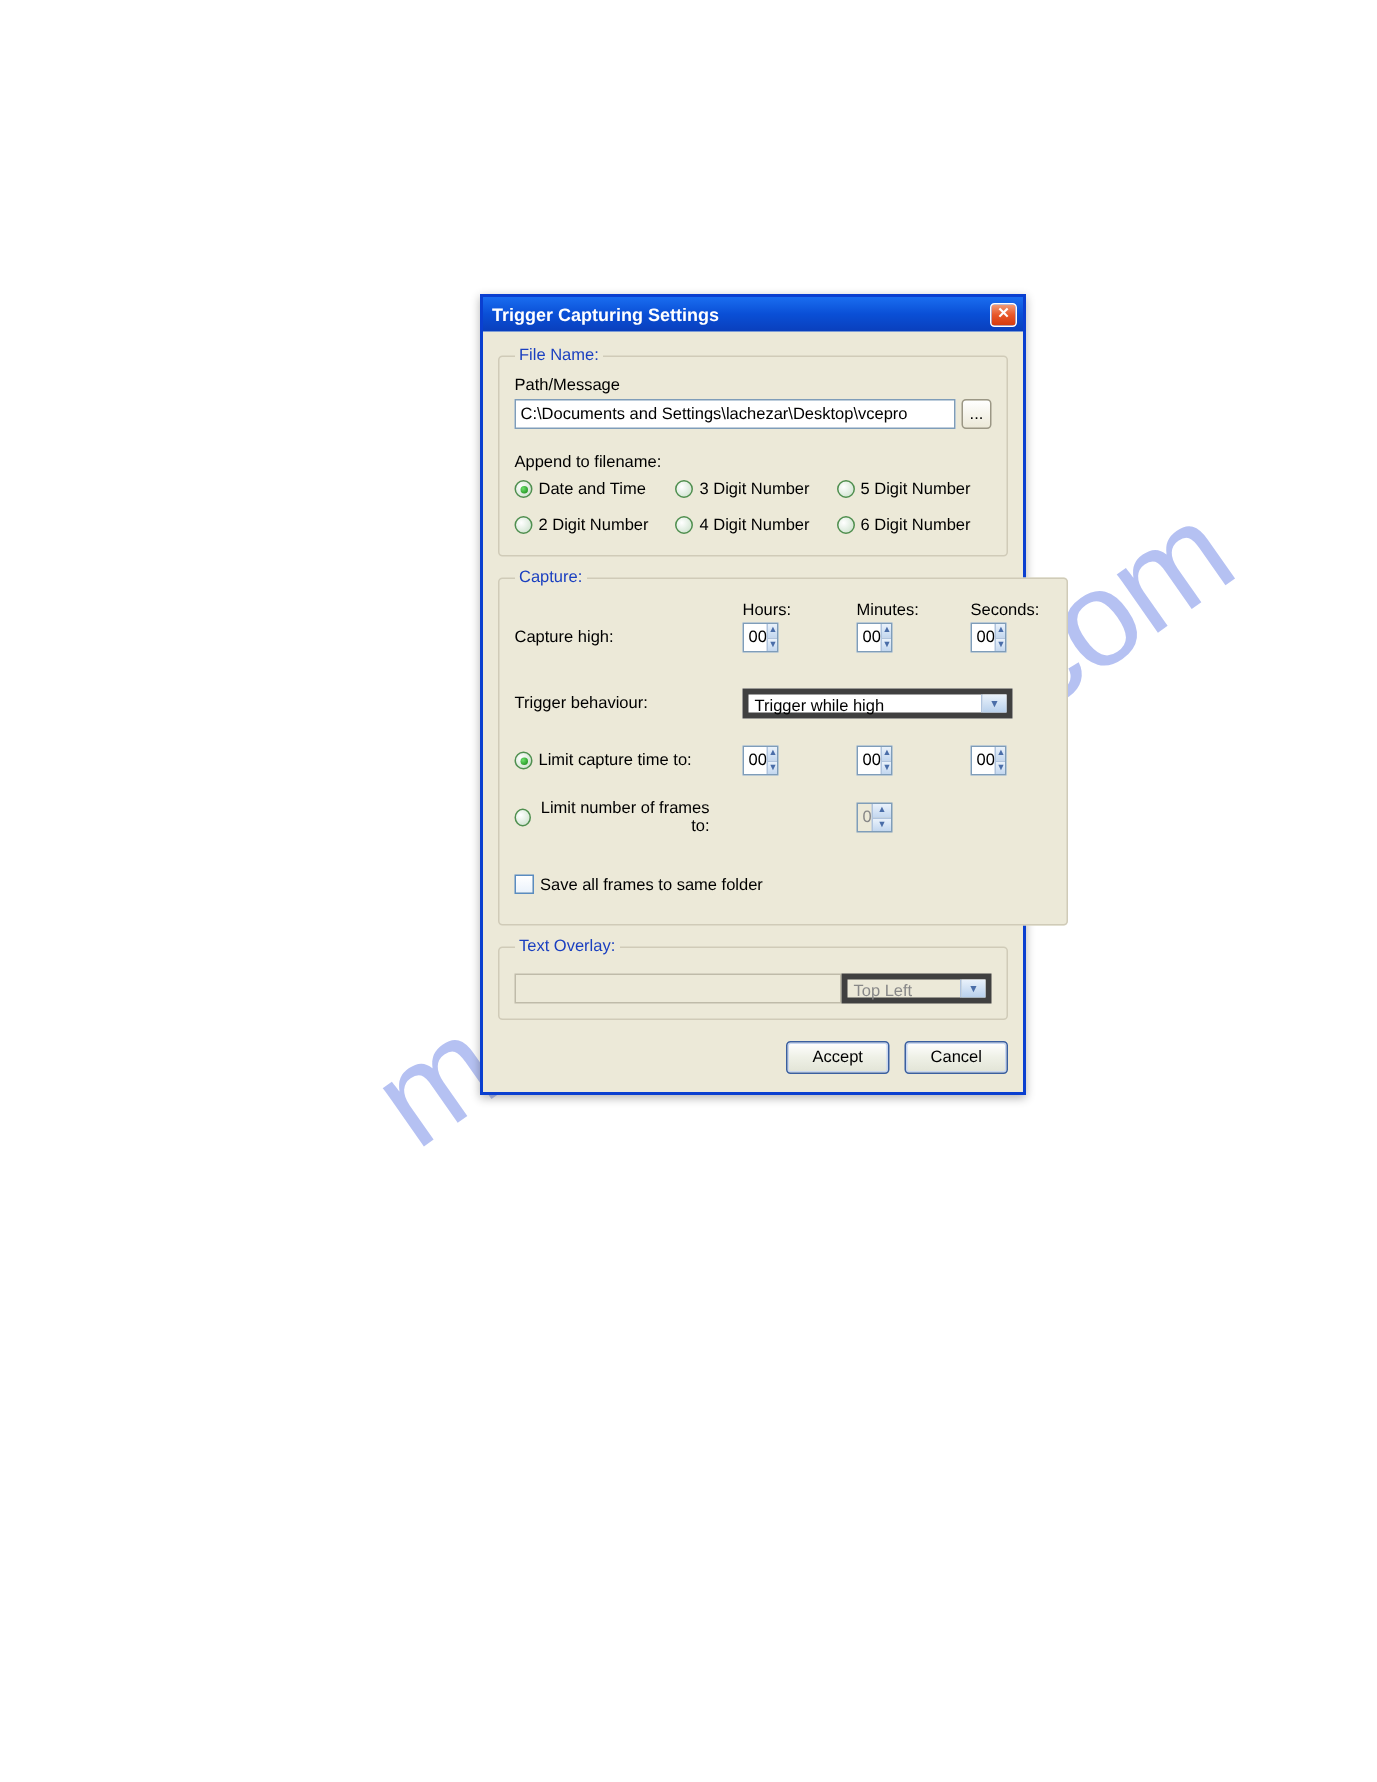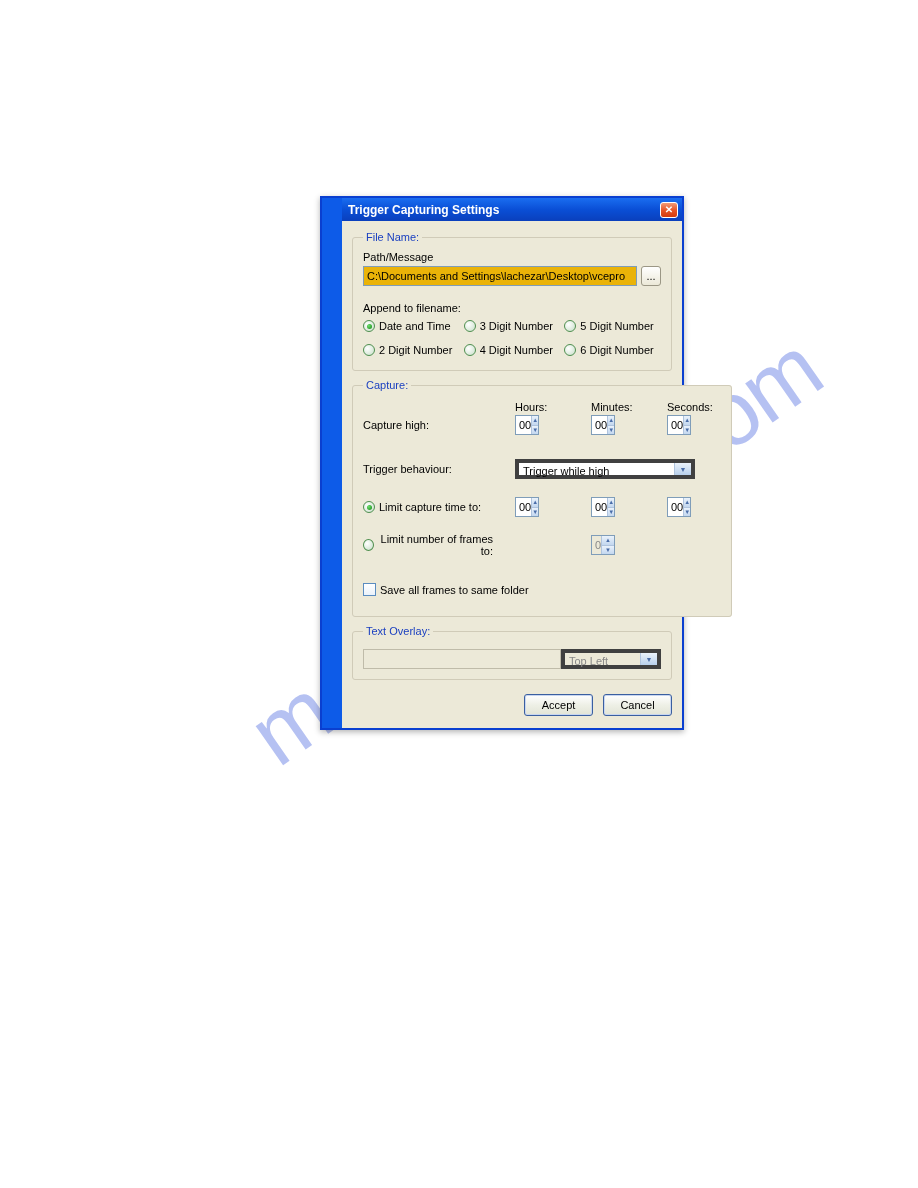--- a/index.html
+++ b/index.html
@@ -26,21 +26,20 @@
     letter-spacing: -2px;
   }
   .dialog {
     position: absolute;
     left: 320px;
     top: 196px;
     width: 364px;
     border: 2px solid #0a3fd0;
     background: #0d5be8;
     box-shadow: 0 2px 6px rgba(0,0,0,0.3);
-    padding-left: 20px;
   }
   .titlebar {
     height: 23px;
     background: linear-gradient(to bottom, #1a6df0 0%, #0a4fd6 50%, #0a3fbc 100%);
     color: #fff;
     font-weight: bold;
     font-size: 12px;
     display: flex;
     align-items: center;
     padding: 0 4px 0 6px;
@@ -79,21 +78,21 @@
   }
   .label-row {
     color: #000;
     margin: 2px 0 3px 0;
   }
   .path-row { display: flex; gap: 4px; }
   .text-input {
     flex: 1;
     height: 20px;
     border: 1px solid #7f9db9;
-    background: #eab308;
+    background: #ffffff;
     font-size: 11px;
     padding: 1px 3px;
     color: #000;
   }
   .browse-btn {
     width: 20px;
     height: 20px;
     border: 1px solid #9b9785;
     border-radius: 3px;
     background: linear-gradient(to bottom, #fff 0%, #ece9d8 100%);

